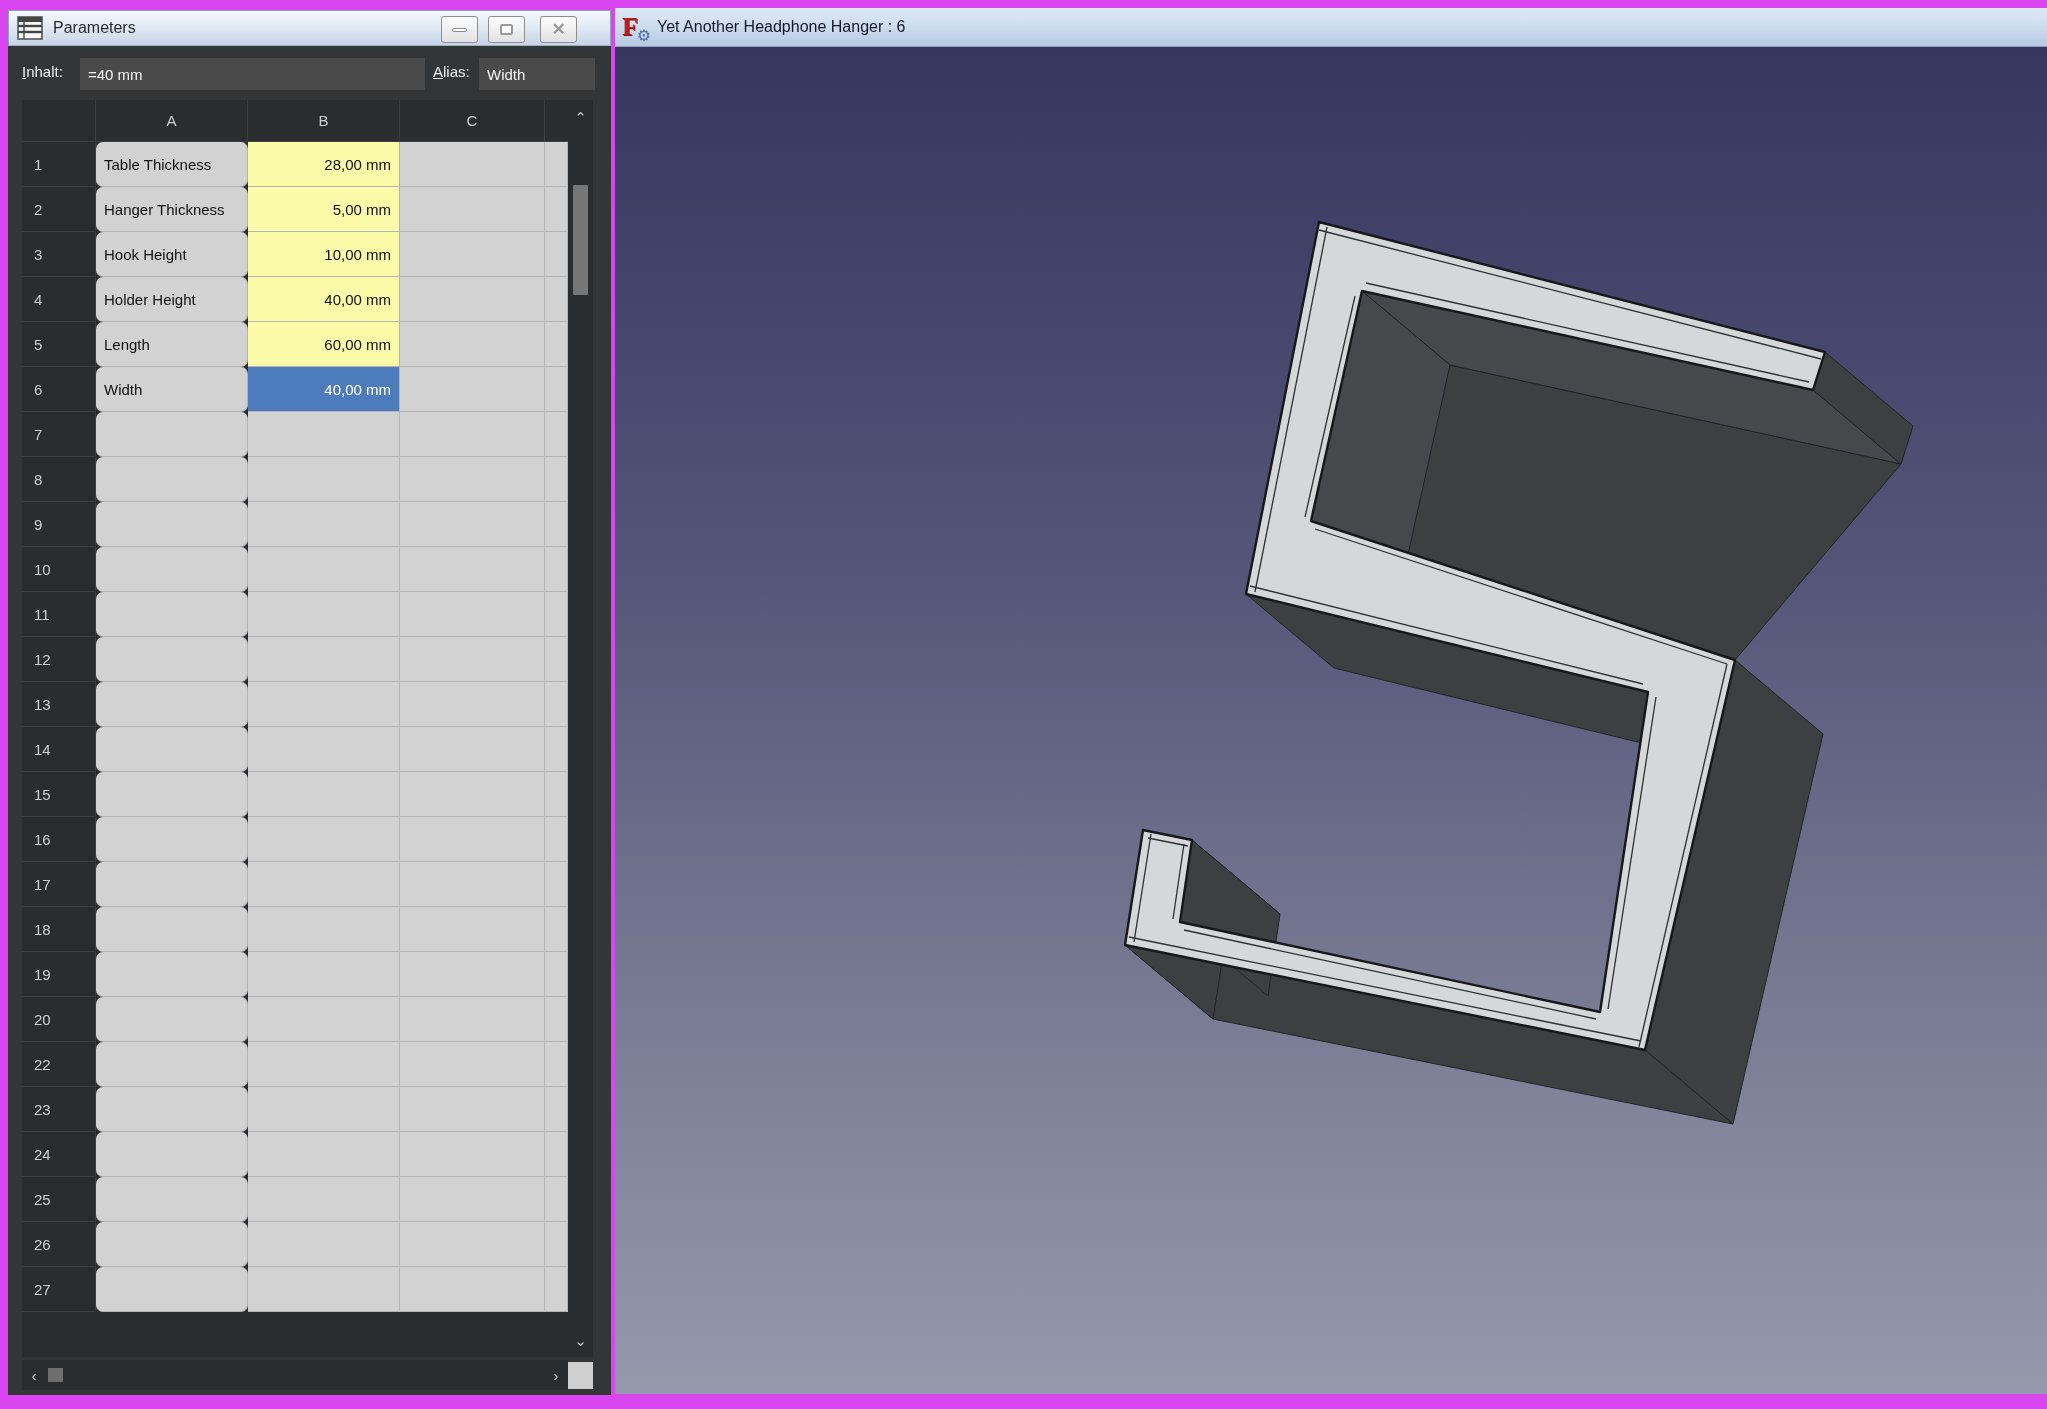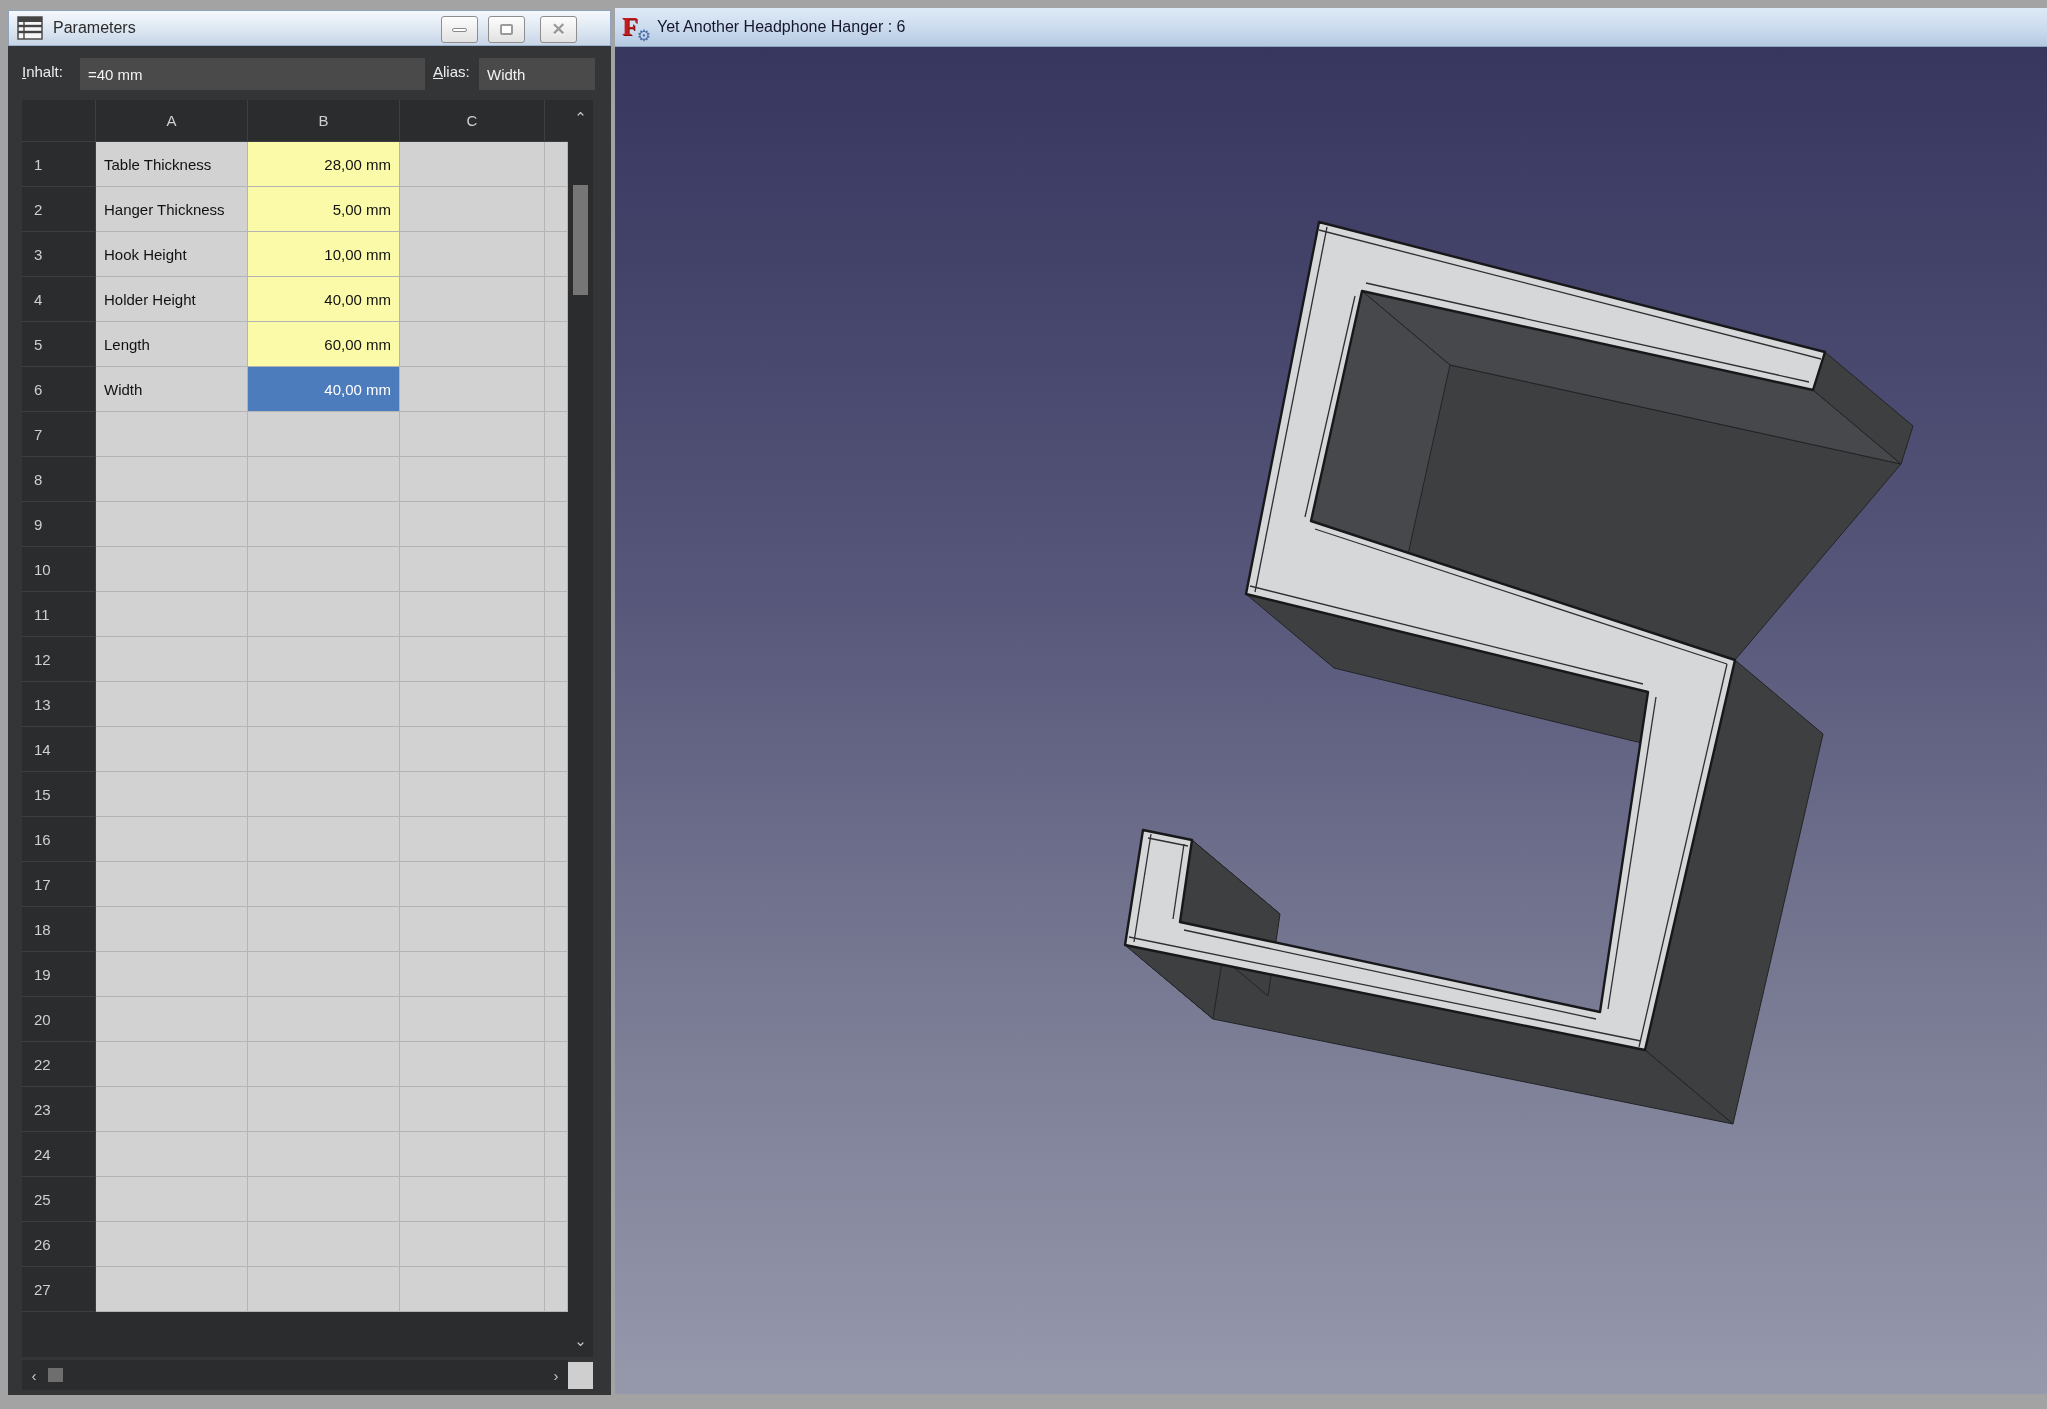--- a/index.html
+++ b/index.html
@@ -4,21 +4,21 @@
 <style>
   :root{
     --bg-top:#36365f; --bg-bottom:#9699ac;
     --face-light:#d6d7d9; --face-dark:#3e3f41; --edge:#18181a;
     --cell-yellow:#fafaa8; --cell-selected:#4d7cbd;
   }
   *{margin:0;padding:0;box-sizing:border-box;}
   html,body{width:2047px;height:1409px;}
   body{font-family:"Liberation Sans", sans-serif; background:#292a2b; position:relative; overflow:hidden;}
 
-  .app{position:absolute;left:0;top:0;width:2047px;height:1409px;background:#a3a3a3;}
+  .app{position:absolute;left:0;top:0;width:2047px;height:1409px;background:#d946ef;}
 
   
   .left-panel{position:absolute;left:8px;top:10px;width:603px;height:1385px;background:#343536;}
   .lp-titlebar{position:absolute;left:0;top:0;width:603px;height:36px;
     background:linear-gradient(#f5f8fc,#dde7f2 55%,#c7d5e7);
     border:1px solid #8fa3bd;border-bottom:1px solid #9ab0cc;
     display:flex;align-items:center;}
   .lp-title-icon{margin-left:8px;margin-right:10px;width:26px;height:24px;flex:0 0 auto;}
   .lp-title-text{font-size:16px;color:#2b2b2b;}
   .winbtn{position:absolute;top:5px;width:37px;height:27px;border:1px solid #8e8e8e;border-radius:3px;
@@ -41,21 +41,21 @@
   
   .lp-table{position:absolute;left:14px;top:90px;width:546px;height:1257px;background:#2b2c2d;}
   .ss-row{display:flex;height:45px;}
   .ss-row.hdr{height:42px;}
   .ss-cell{flex:0 0 auto;border-right:1px solid #3d3e3f;border-bottom:1px solid #3d3e3f;
     font-size:15px;display:flex;align-items:center;overflow:hidden;white-space:nowrap;}
   .c-num{width:74px;background:#2b2c2d;color:#cfcfcf;padding-left:12px;}
   .c-a{width:152px;} .c-b{width:152px;} .c-c{width:145px;} .c-sliver{width:23px;border-right:none;}
   .hdr .ss-cell{background:#2b2c2d;color:#cfcfcf;justify-content:center;padding:0;}
   .light{background:#d2d2d3;border-right:1px solid #b4b4b6;border-bottom:1px solid #b4b4b6;color:#111;}
-  .c-a.light{padding-left:8px;}
+  .c-a.light{padding-left:8px;border-radius:7px;}
   .c-b.light{justify-content:flex-end;padding-right:8px;}
   .c-b.valcell{background:var(--cell-yellow);}
   .c-b.selected{background:var(--cell-selected);color:#fff;}
 
   
   .vscroll{position:absolute;left:560px;top:90px;width:25px;height:1257px;background:#2b2c2d;}
   .vscroll .arrow{position:absolute;left:0;width:25px;height:24px;color:#c9c9c9;font-size:15px;
     display:flex;align-items:center;justify-content:center;}
   .vscroll .arr-up{top:6px;} .vscroll .arr-down{bottom:4px;}
   .vthumb{position:absolute;left:5px;top:85px;width:15px;height:110px;background:#767677;}

